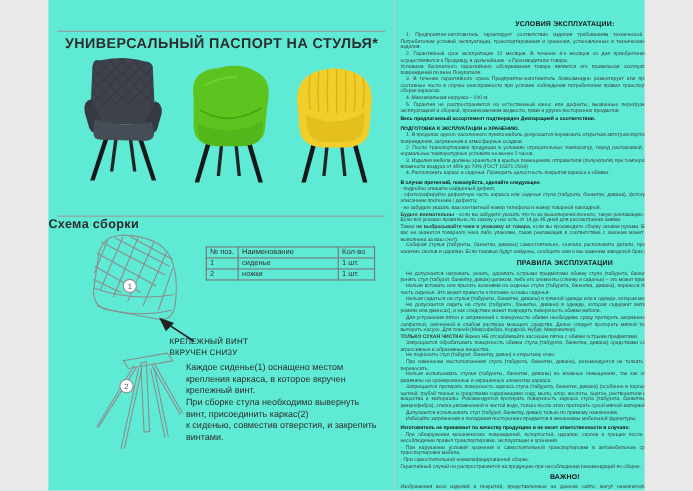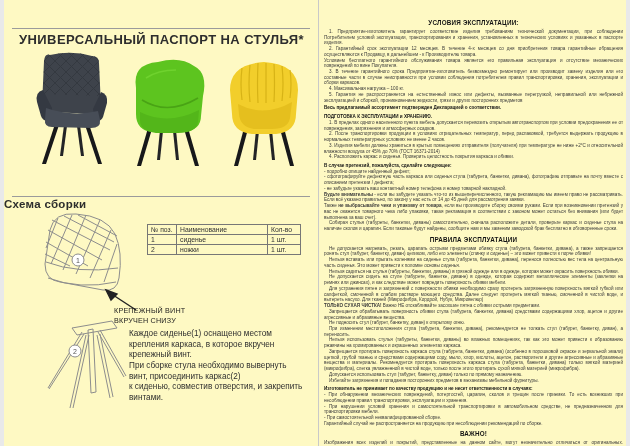--- a/index.html
+++ b/index.html
@@ -1,16 +1,16 @@
 <!DOCTYPE html>
 <html><head>
 <meta charset="utf-8">
 <style>
   html,body{margin:0;padding:0;background:#e9e9e9;}
-  .page{position:relative;width:622px;height:446px;background:#fef9c3;margin:0 auto;
+  .page{position:relative;width:542px;height:446px;background:#5eead4;margin:0 auto;
         font-family:"Liberation Sans",sans-serif;overflow:hidden;}
   .vline{position:absolute;width:1px;background:#c9c9c9;top:0;height:446px;}
   .hline{position:absolute;height:1px;background:#9b9b9b;}
   .title{position:absolute;left:0;top:32px;width:315px;text-align:center;
          font-size:13px;font-weight:bold;color:#2d2d2d;letter-spacing:.4px;}
   .schema-title{position:absolute;left:0;top:198px;width:315px;text-align:left;
          font-size:11.5px;font-weight:bold;color:#2d2d2d;letter-spacing:.3px;}
   .chair{position:absolute;top:50px;width:100px;height:118px;}
   .sketch{position:absolute;left:14px;top:208px;width:160px;height:210px;}
   .screw-label{position:absolute;left:110px;top:306px;width:120px;font-weight:normal;

